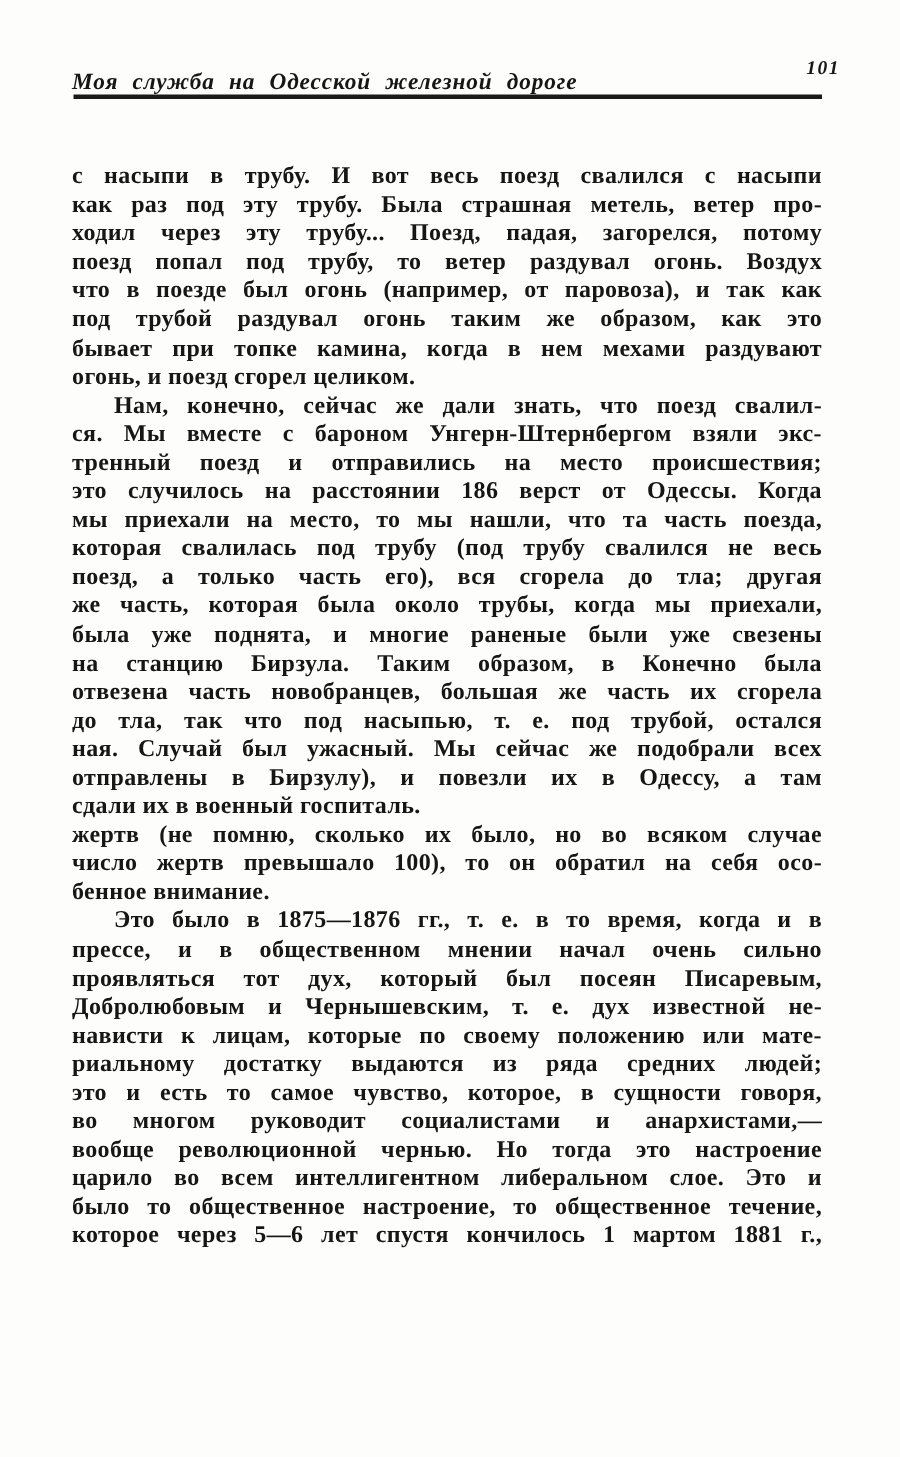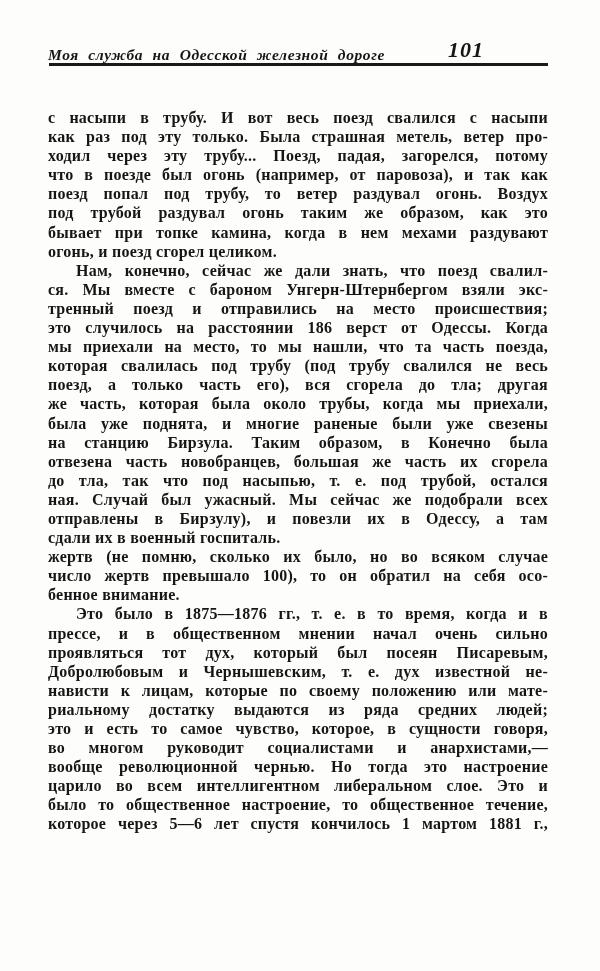--- a/index.html
+++ b/index.html
@@ -23,26 +23,26 @@
     font-style: italic;
     font-weight: 600;
     font-size: 15.5px;
     letter-spacing: 0.6px;
     word-spacing: 5px;
     white-space: nowrap;
   }
   .header-page-number {
     position: absolute;
     top: 37px;
-    left: 448px;
+    left: 460px;
     width: 100px;
-    text-align: left;
+    text-align: right;
     font-style: italic;
     font-weight: 700;
-    font-size: 22px;
+    font-size: 13px;
     letter-spacing: 1px;
   }
   .header-rule {
     position: absolute;
     top: 63px;
     left: 49px;
     width: 499px;
     height: 3px;
     background: #1a1a1a;
   }
@@ -72,24 +72,24 @@
 </style>
 </head>
 <body>
 
 <div class="page">
   <div class="header-title">Моя служба на Одесской железной дороге</div>
   <div class="header-page-number">101</div>
   <div class="header-rule"></div>
   <div class="body-text" id="body-text">
       <div class="line">с насыпи в трубу. И вот весь поезд свалился с насыпи</div>
-      <div class="line">как раз под эту только. Была страшная метель, ветер про-</div>
+      <div class="line">как раз под эту трубу. Была страшная метель, ветер про-</div>
       <div class="line">ходил через эту трубу... Поезд, падая, загорелся, потому</div>
+      <div class="line">поезд попал под трубу, то ветер раздувал огонь. Воздух</div>
       <div class="line">что в поезде был огонь (например, от паровоза), и так как</div>
-      <div class="line">поезд попал под трубу, то ветер раздувал огонь. Воздух</div>
       <div class="line">под трубой раздувал огонь таким же образом, как это</div>
       <div class="line">бывает при топке камина, когда в нем мехами раздувают</div>
       <div class="line flush">огонь, и поезд сгорел целиком.</div>
       <div class="line indent">Нам, конечно, сейчас же дали знать, что поезд свалил-</div>
       <div class="line">ся. Мы вместе с бароном Унгерн-Штернбергом взяли экс-</div>
       <div class="line">тренный поезд и отправились на место происшествия;</div>
       <div class="line">это случилось на расстоянии 186 верст от Одессы. Когда</div>
       <div class="line">мы приехали на место, то мы нашли, что та часть поезда,</div>
       <div class="line">которая свалилась под трубу (под трубу свалился не весь</div>
       <div class="line">поезд, а только часть его), вся сгорела до тла; другая</div>

